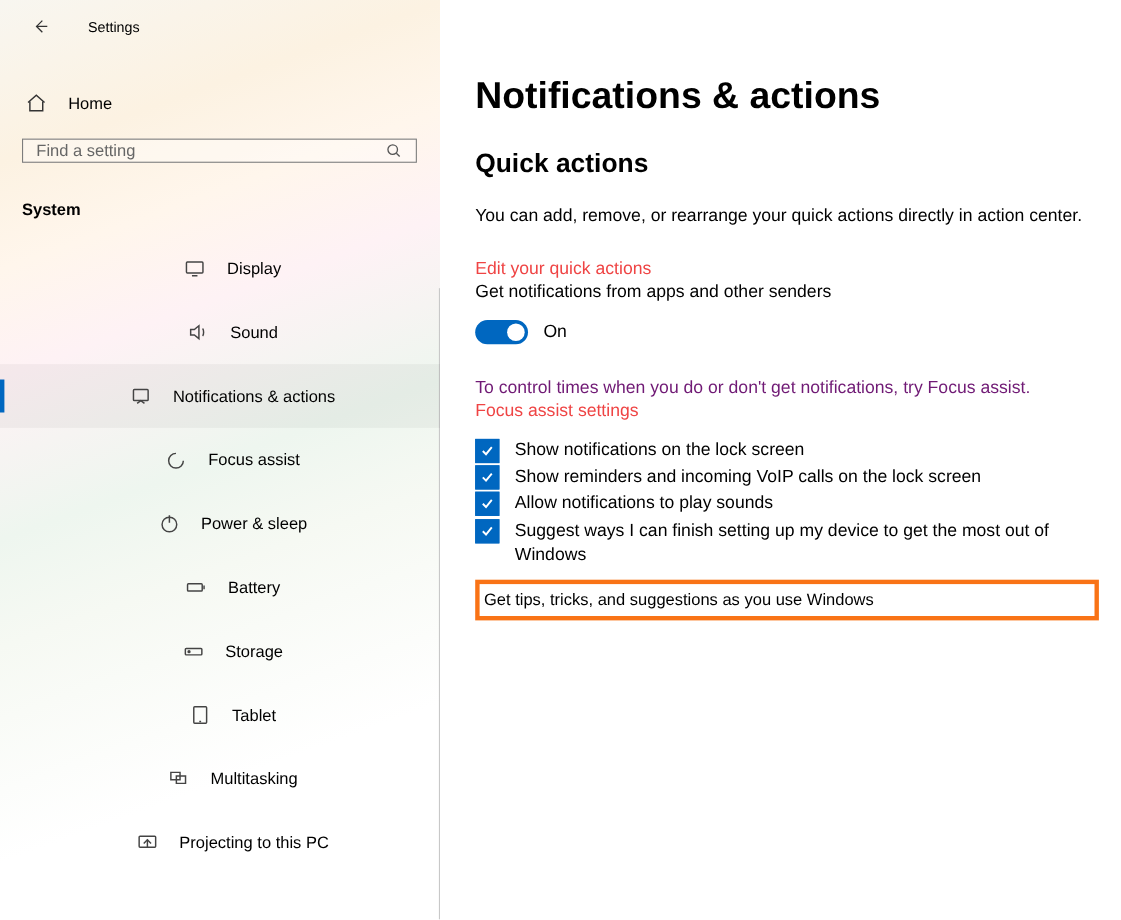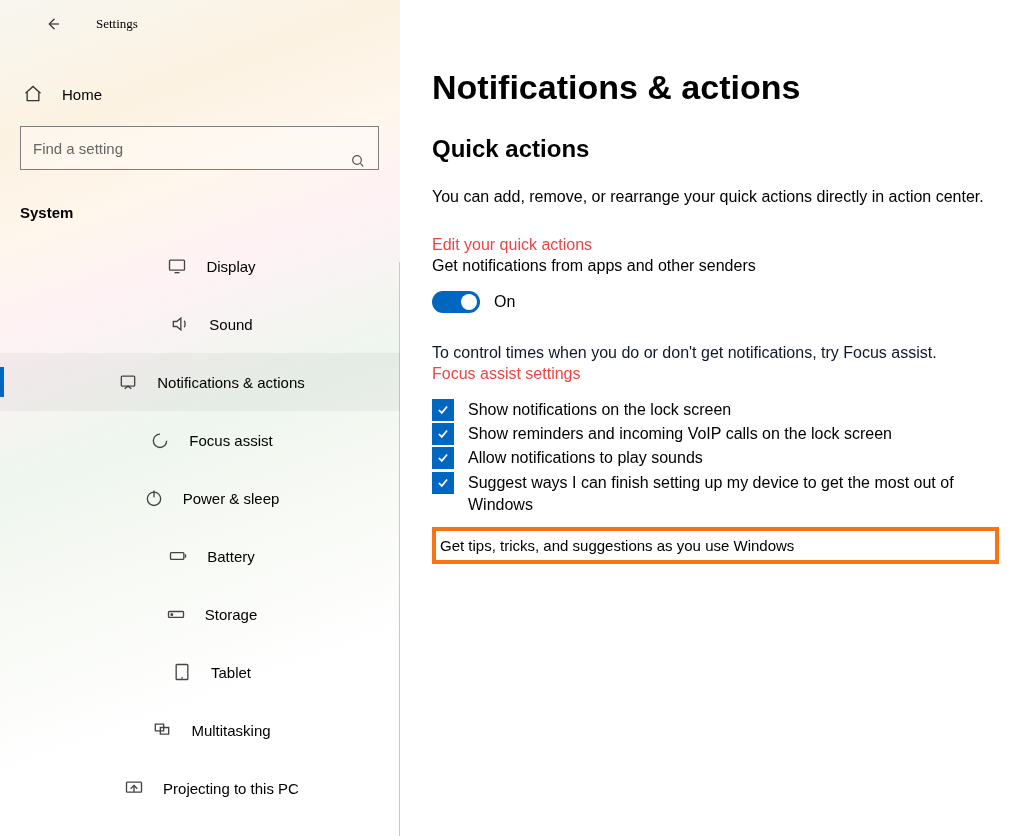--- a/index.html
+++ b/index.html
@@ -32,22 +32,21 @@
     right: 0;
     top: 262px;
     bottom: 0;
     width: 1px;
     background: #c8c8c8;
   }
   .header-row {
     display: flex;
     align-items: center;
     height: 48px;
-    padding-left: 36px;
-    font-family: Liberation Serif, serif;
+    padding-left: 20px;
   }
   .back-arrow {
     width: 34px; height: 34px;
     display:flex; align-items:center; justify-content:center;
     cursor:pointer;
   }
   .settings-title {
     font-size: 13px;
     margin-left: 26px;
   }
@@ -56,23 +55,23 @@
     padding: 14px 0 14px 22px;
     margin-top: 22px;
     cursor:pointer;
   }
   .home-row .icon { width: 22px; display:flex; justify-content:center; }
   .home-row .label { margin-left: 18px; font-size: 15px; }
   .search-wrap {
     margin: 8px 20px 0 20px;
   }
   .search-box {
-    width: 359px; height: 44px;
+    width: 359px; height: 22px;
     border: 1.5px solid #7d7d7d;
-    display:flex; align-items:flex-end;
+    display:flex; align-items:center;
     background: rgba(255,255,255,.35);
   }
   .search-box input {
     flex:1; border:none; background:transparent;
     height:100%; padding: 0 12px; font-size:15px;
     outline:none;
   }
   .search-box input::placeholder { color:#666; }
   .search-box .sicon {
     width: 40px; display:flex; justify-content:center; align-items:center;
@@ -106,21 +105,21 @@
   h1.page-title {
     font-size: 34px; font-weight:600;
     margin-bottom: 28px;
   }
   h2.section-title {
     font-size: 24px; font-weight:600;
     margin-bottom: 22px;
   }
   p.body-text { font-size:16px; line-height:1.45; }
   a.link { color:#ef4444; text-decoration:none; font-size:16px; cursor:pointer; display:inline-block; }
-  .muted { color:#0f172a; }
+  .muted { color:#701a75; }
   .gap-lg { margin-top: 28px; }
 
   .toggle-row { display:flex; align-items:center; margin-top:14px; }
   .toggle {
     width:48px; height:22px; border-radius:11px;
     background:#0067c0; position:relative; cursor:pointer;
   }
   .toggle .knob {
     position:absolute; right:3px; top:3px;
     width:16px; height:16px; border-radius:50%;

